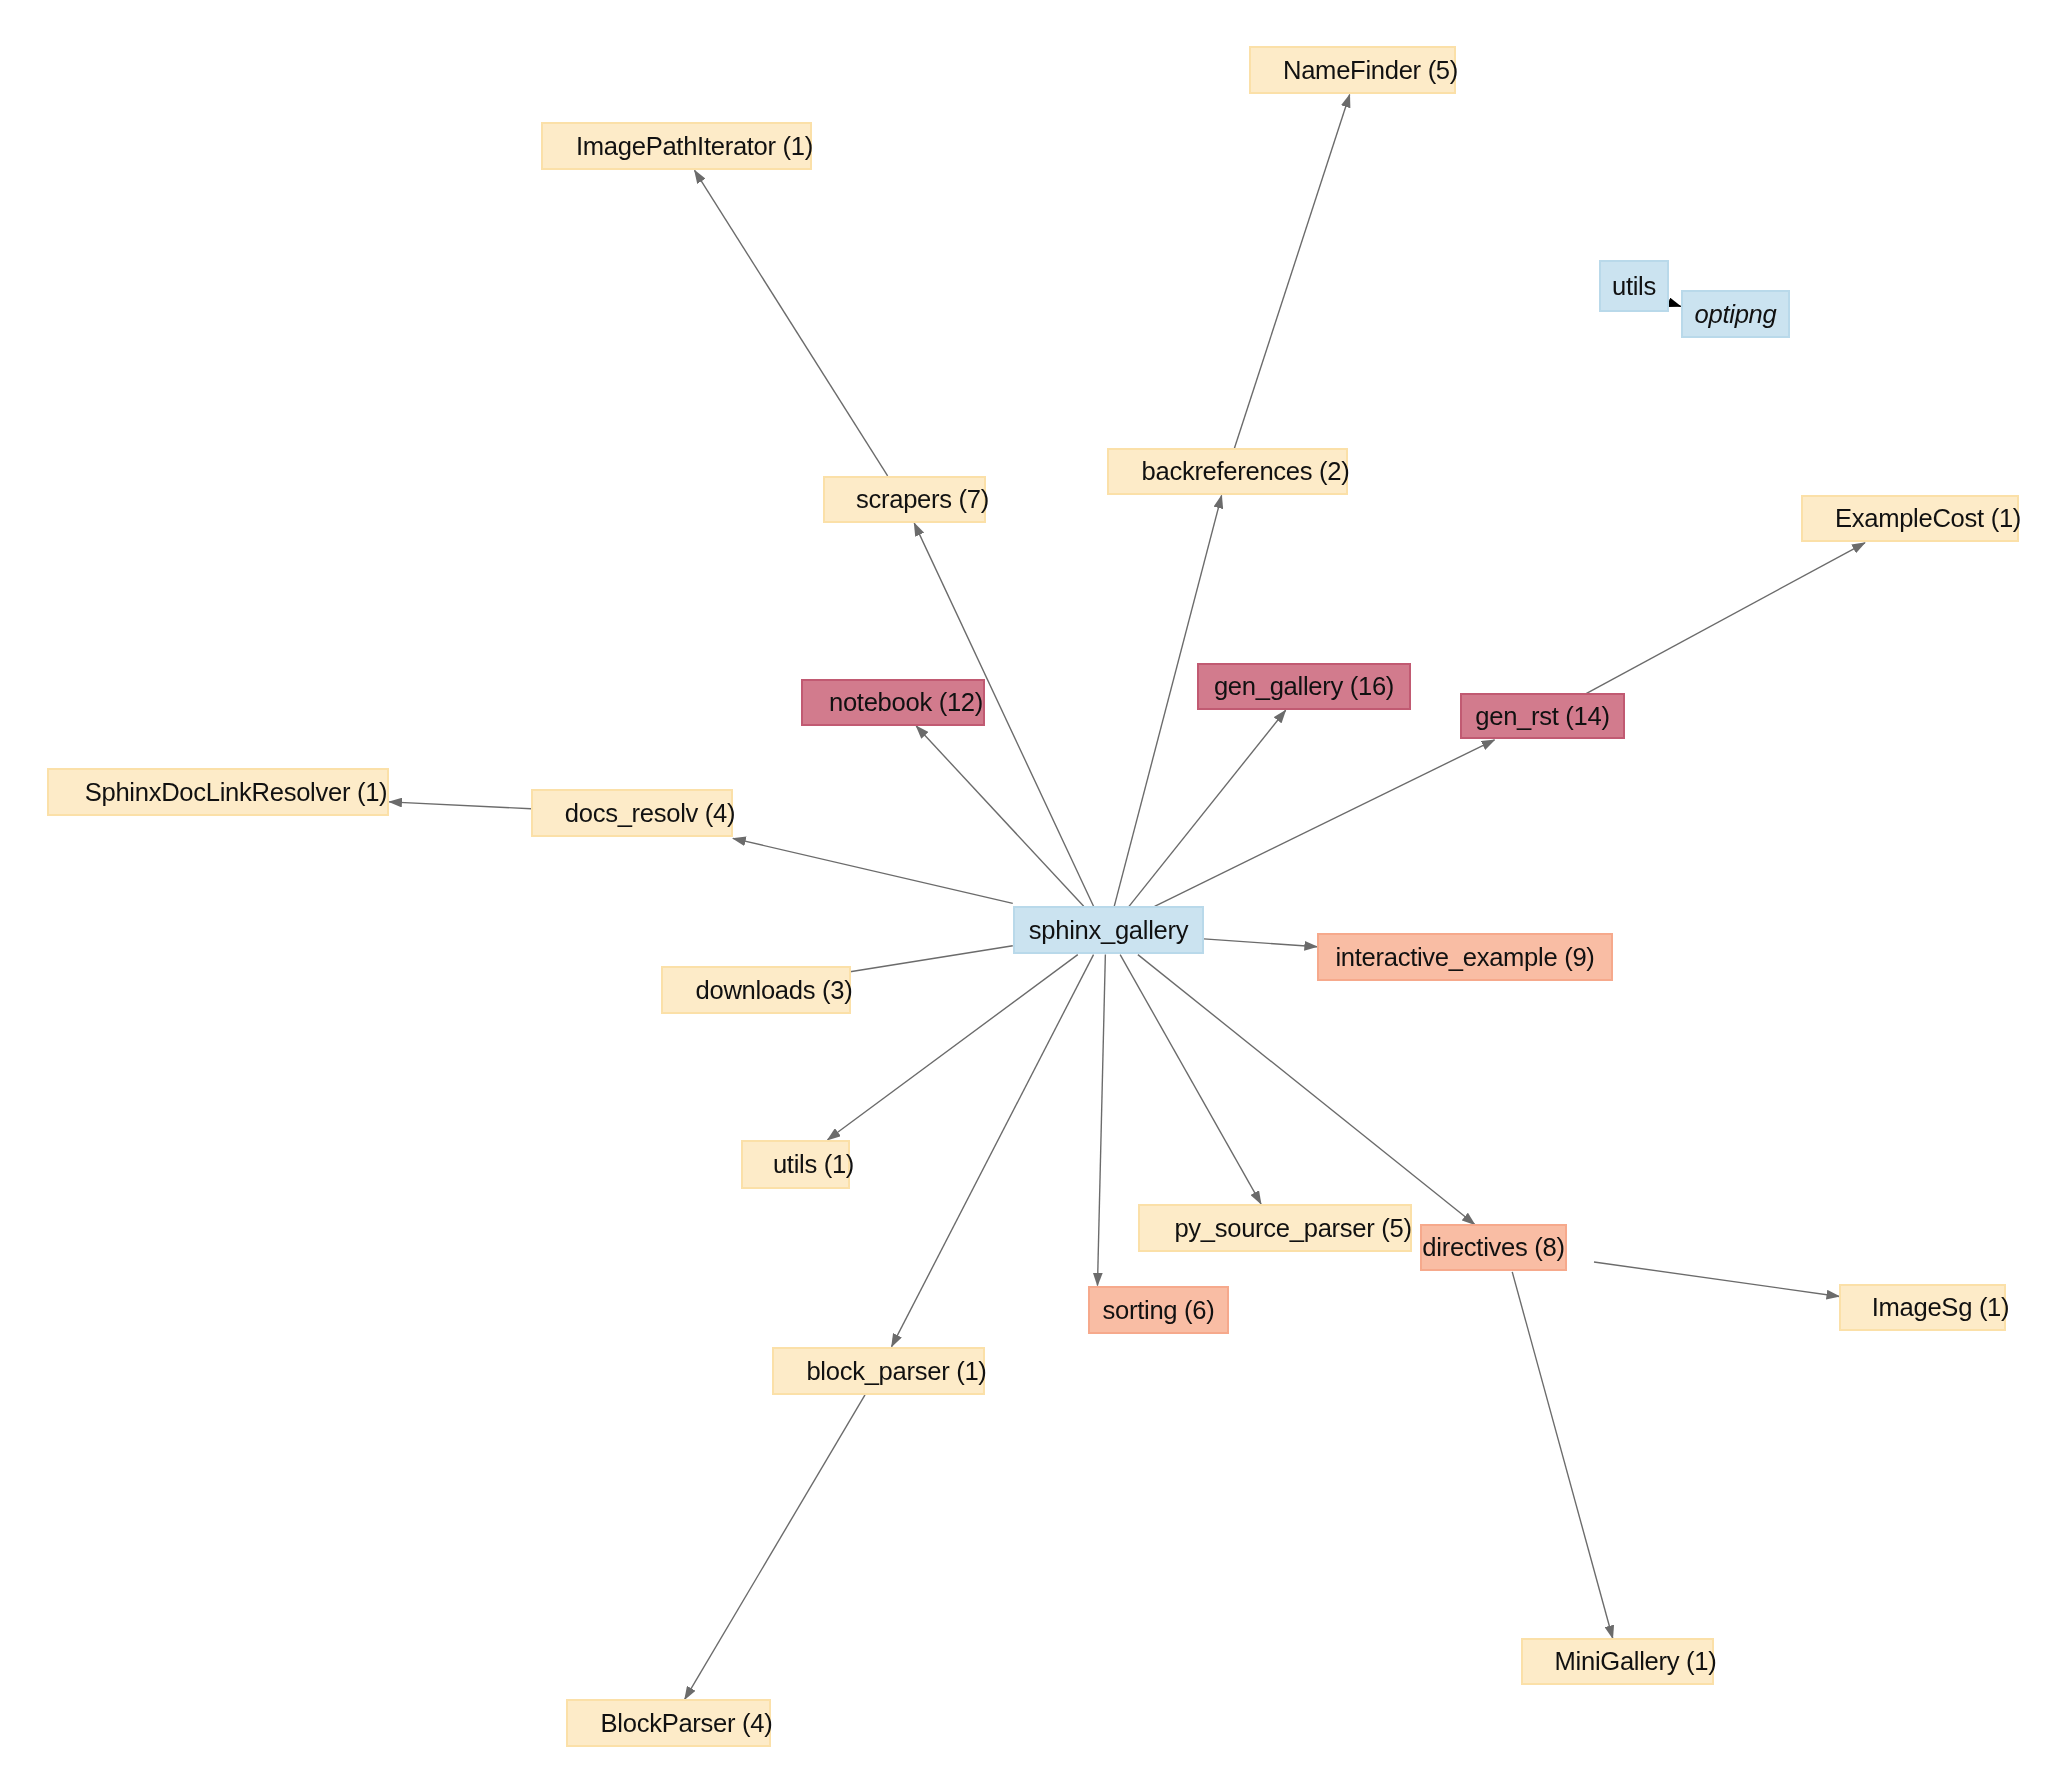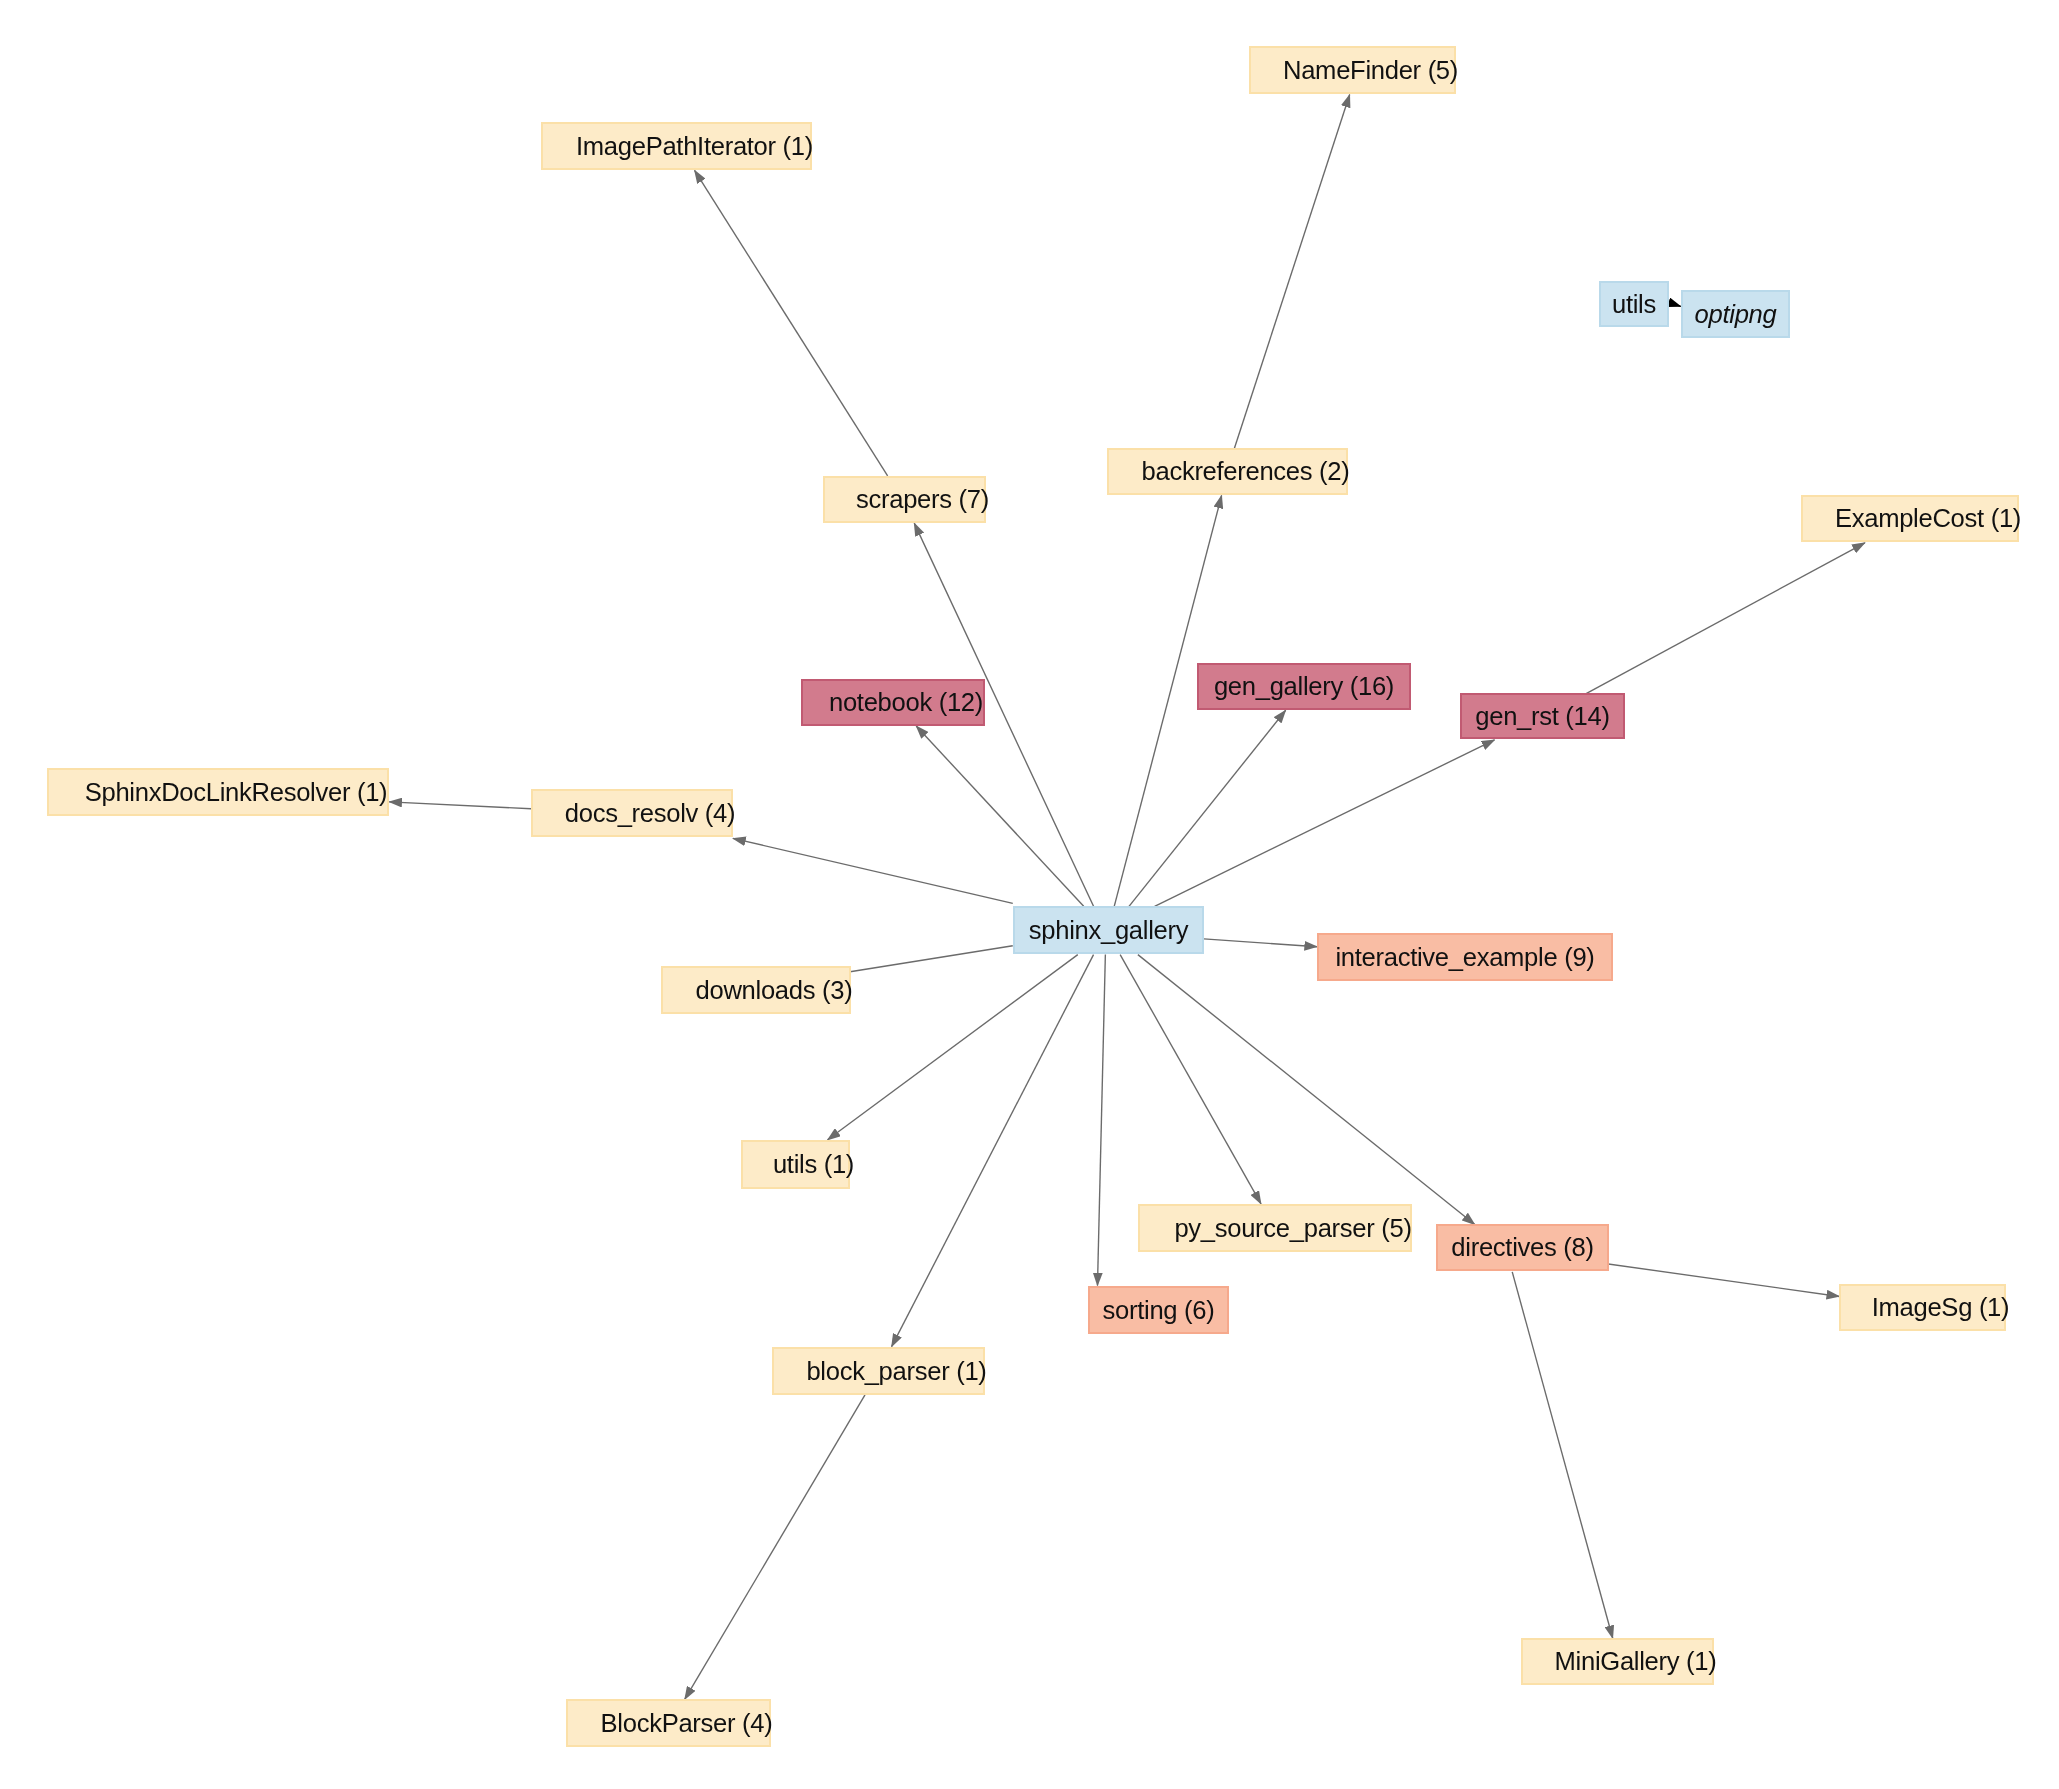--- a/index.html
+++ b/index.html
@@ -75,42 +75,42 @@
     </div>
     <div class="node n-yellow" style="left: 1249px; top: 46px; width: 207px; height: 48px;">
       <span>NameFinder (5)</span>
     </div>
     <div class="node n-yellow" style="left: 823px; top: 476px; width: 163px; height: 47px;">
       <span>scrapers (7)</span>
     </div>
     <div class="node n-yellow" style="left: 541px; top: 122px; width: 271px; height: 48px;">
       <span>ImagePathIterator (1)</span>
     </div>
-    <div class="node n-blue" style="left: 1599px; top: 281px; width: 70px; height: 46px;">
+    <div class="node n-blue" style="left: 1599px; top: 260px; width: 70px; height: 52px;">
       <span>utils</span>
     </div>
     <div class="node n-blue" style="left: 1681px; top: 290px; width: 109px; height: 48px; font-style: italic;">
       <span>optipng</span>
     </div>
     <div class="node n-yellow" style="left: 531px; top: 789px; width: 202px; height: 48px;">
       <span>docs_resolv (4)</span>
     </div>
     <div class="node n-yellow" style="left: 47px; top: 768px; width: 342px; height: 48px;">
       <span>SphinxDocLinkResolver (1)</span>
     </div>
     <div class="node n-yellow" style="left: 644px; top: 966px; width: 190px; height: 48px; margin-left: 17px;">
       <span>downloads (3)</span>
     </div>
     <div class="node n-yellow" style="left: 741px; top: 1140px; width: 109px; height: 49px;">
       <span>utils (1)</span>
     </div>
     <div class="node n-yellow" style="left: 1138px; top: 1204px; width: 274px; height: 48px;">
       <span>py_source_parser (5)</span>
     </div>
-    <div class="node n-salmon" style="left: 1420px; top: 1224px; width: 173px; height: 47px; margin-left: 16px;">
+    <div class="node n-salmon" style="left: 1420px; top: 1224px; width: 147px; height: 47px;">
       <span>directives (8)</span>
     </div>
     <div class="node n-salmon" style="left: 1088px; top: 1286px; width: 141px; height: 48px;">
       <span>sorting (6)</span>
     </div>
     <div class="node n-yellow" style="left: 772px; top: 1347px; width: 213px; height: 48px;">
       <span>block_parser (1)</span>
     </div>
     <div class="node n-yellow" style="left: 1839px; top: 1284px; width: 167px; height: 47px;">
       <span>ImageSg (1)</span>

